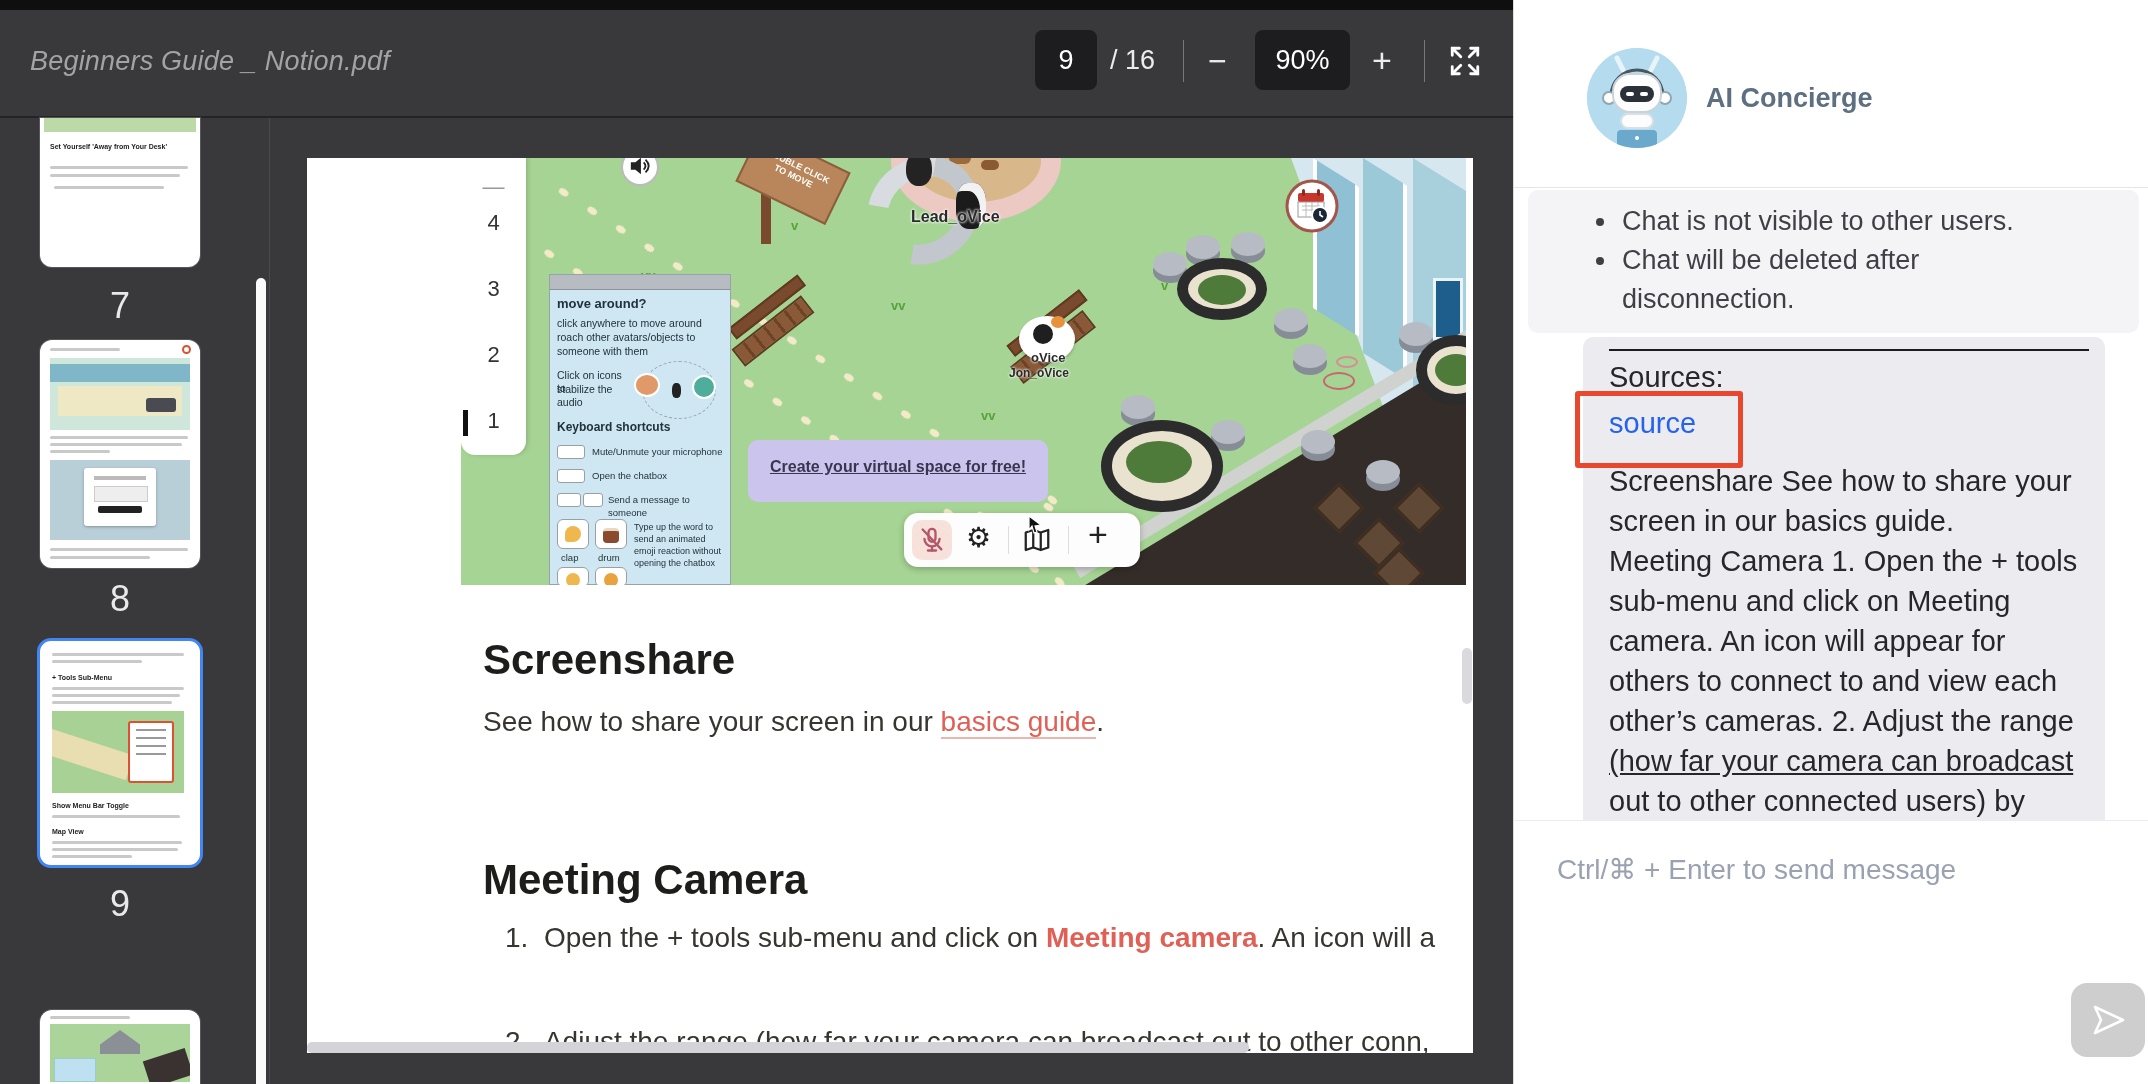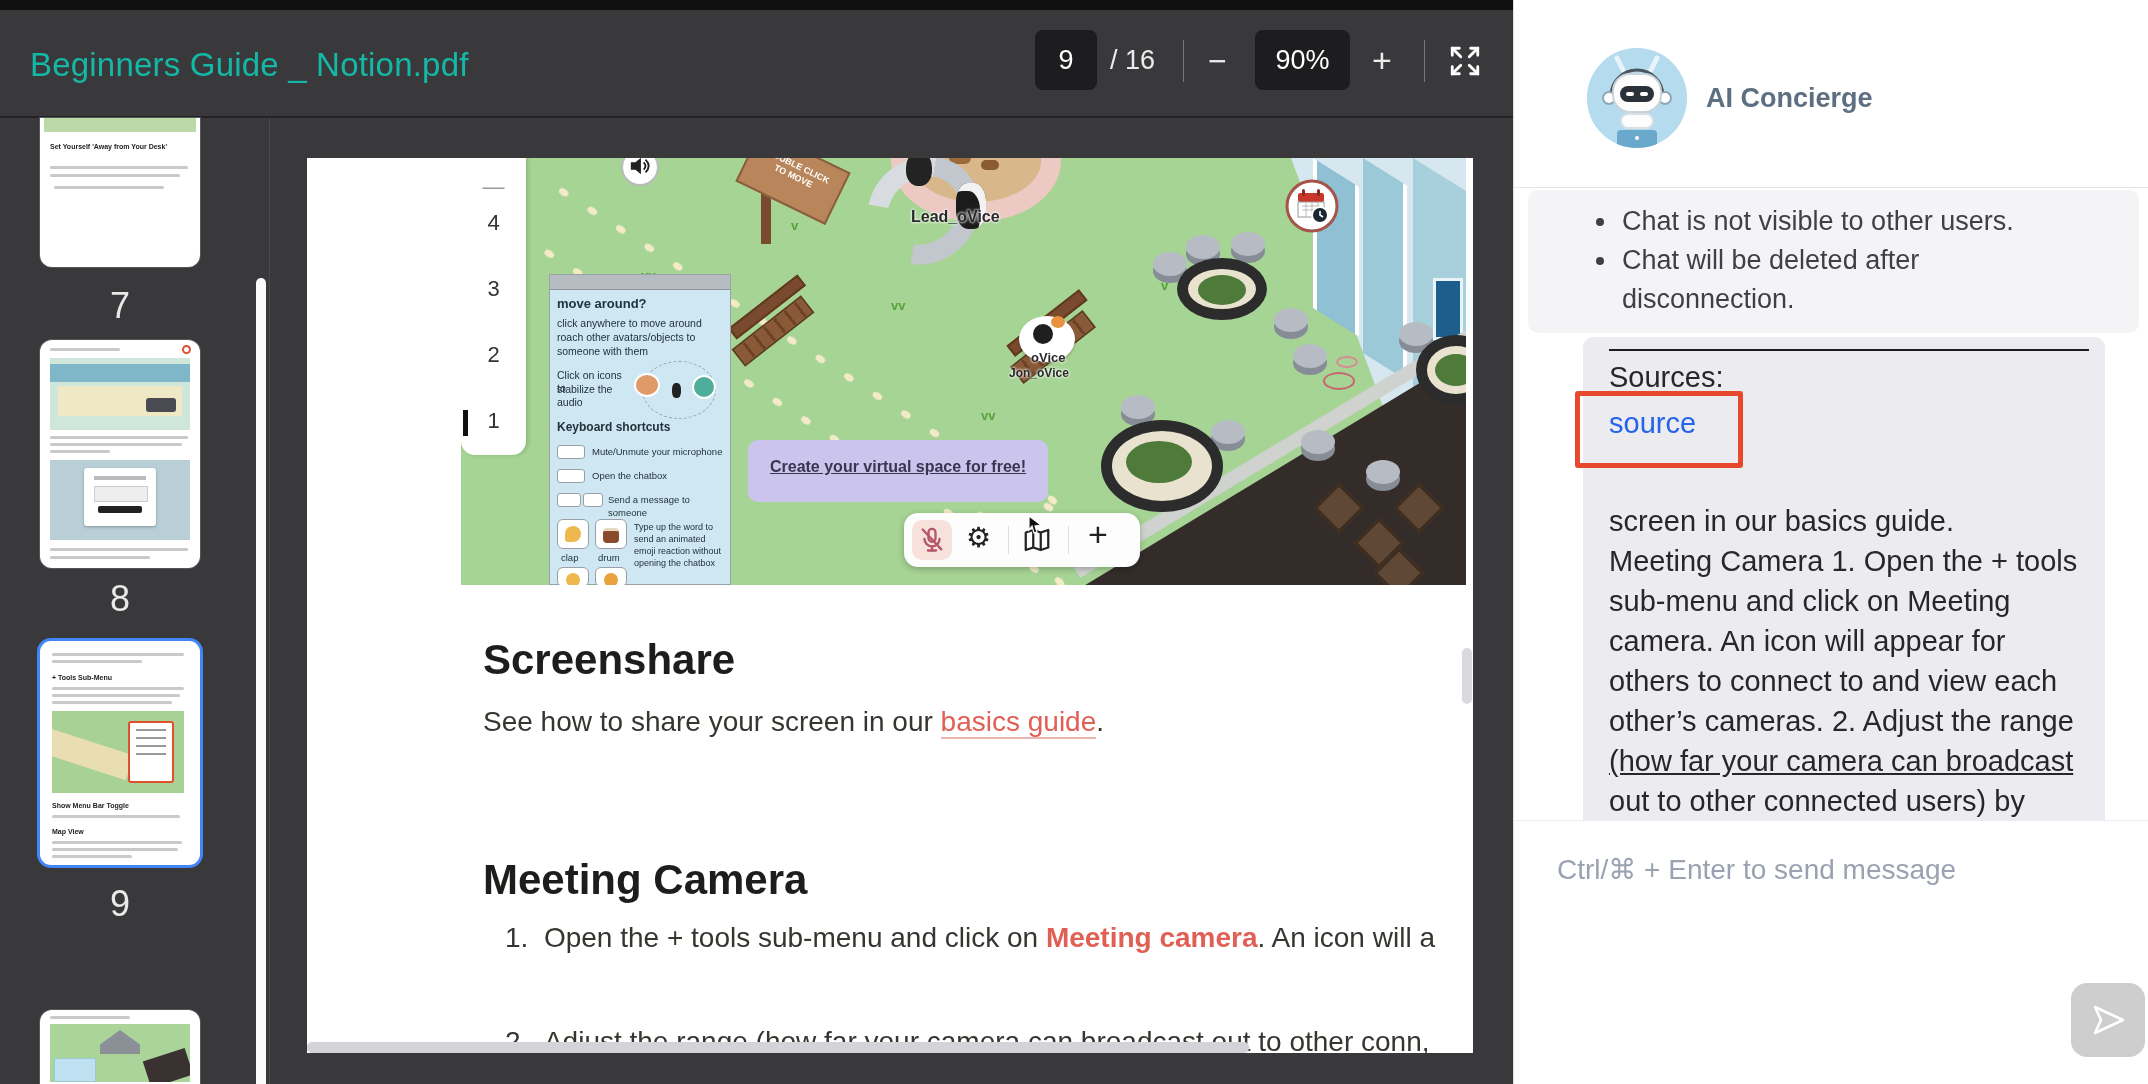--- a/index.html
+++ b/index.html
@@ -2,21 +2,21 @@
 <html><head>
 <meta charset="utf-8">
 <style>
   html,body{margin:0;padding:0;background:#222;}
   #app{position:relative;width:2148px;height:1084px;background:#ffffff;overflow:hidden;
        font-family:"Liberation Sans",sans-serif;}
   .abs{position:absolute;}
   
   .black-strip{left:0;top:0;width:1513px;height:10px;background:#0f0f10;}
   .topbar{left:0;top:10px;width:1513px;height:108px;background:#39393c;border-bottom:2px solid #242426;box-sizing:border-box;}
-  .doc-title{left:30px;top:36px;color:#14b8a6;font-size:33px;letter-spacing:.2px;}
+  .doc-title{left:30px;top:36px;color:#a3a3a3;font-size:27px;letter-spacing:.2px;font-style:italic;}
   .ctl{color:#ececec;font-size:27px;}
   .numbox{background:#1d1d1f;border-radius:8px;color:#fff;text-align:center;}
   .vdiv{width:1px;background:#77777a;}
   
   .sidebar{left:0;top:118px;width:269px;height:966px;background:#39393c;}
   .thumb{background:#fff;box-shadow:0 0 0 1px #55555a;}
   .pnum{width:160px;text-align:center;color:#e9e9e9;font-size:36px;}
   .bar{background:#c9c9c9;height:3px;border-radius:2px;}
   .tinyh{font-weight:bold;color:#222;font-size:7px;line-height:9px;}
   .side-scroll{left:256px;top:160px;width:10px;height:890px;background:#fbfbfb;border-radius:5px;}
@@ -400,20 +400,21 @@
       <div class="abs ntxt" style="left:94px;top:55px;">Chat will be deleted after</div>
       <div class="abs ntxt" style="left:94px;top:94px;">disconnection.</div>
     </div>
 
     <div class="abs messages">
       <div class="bubble">
         <div class="abs" style="left:26px;top:12px;width:480px;height:2px;background:#1c1c1c;"></div>
         <div class="msg-line" style="top:24px;font-weight:400;">Sources:</div>
         <a href="#" class="msg-line" style="top:70px;color:#2563eb;text-decoration:none;">source</a>
         <div class="src-box"></div>
+        <div class="msg-line" style="top:128px;">Screenshare See how to share your</div>
         <div class="msg-line" style="top:168px;text-align:right;">screen in our basics guide.</div>
         <div class="msg-line" style="top:208px;">Meeting Camera 1. Open the + tools</div>
         <div class="msg-line" style="top:248px;">sub-menu and click on Meeting</div>
         <div class="msg-line" style="top:288px;">camera. An icon will appear for</div>
         <div class="msg-line" style="top:328px;">others to connect to and view each</div>
         <div class="msg-line" style="top:368px;">other’s cameras. 2. Adjust the range</div>
         <div class="msg-line" style="top:408px;text-decoration:underline;">(how far your camera can broadcast</div>
         <div class="msg-line" style="top:448px;">out to other connected users) by</div>
 
       </div>

